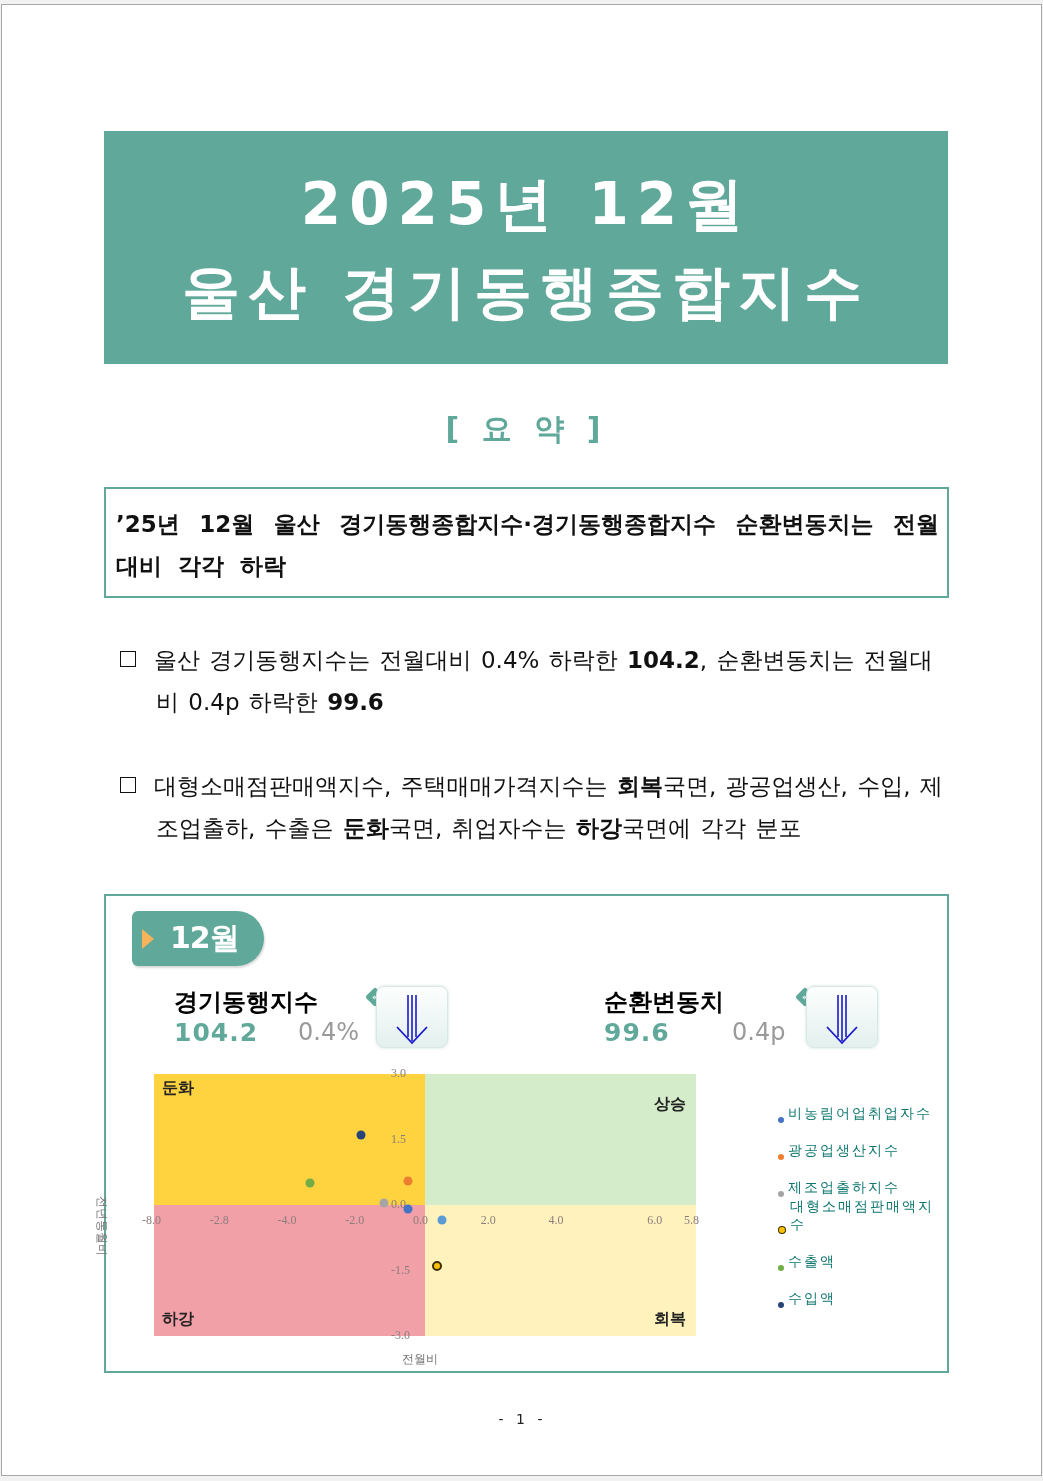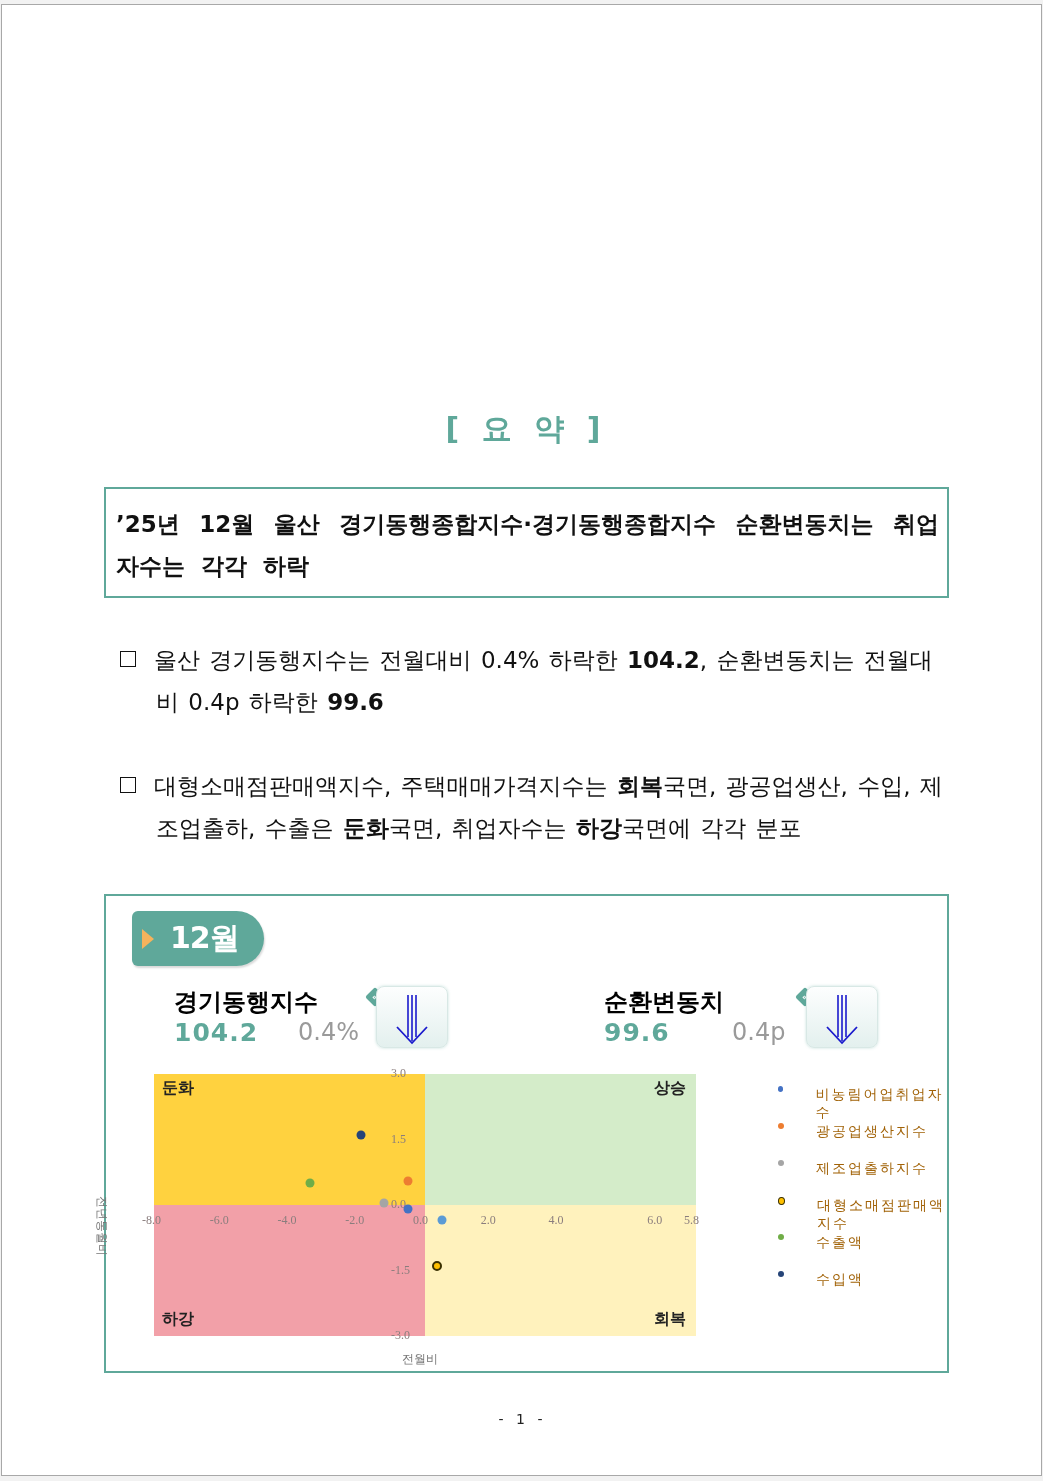--- a/index.html
+++ b/index.html
@@ -69,35 +69,39 @@
   .q-tl { left: 0; top: 0; width: 271px; height: 131px; background: #ffd23f; }
   .q-tr { left: 271px; top: 0; width: 271px; height: 131px; background: #d4ecc9; }
   .q-bl { left: 0; top: 131px; width: 271px; height: 131px; background: #f2a0a8; }
   .q-br { left: 271px; top: 131px; width: 271px; height: 131px; background: #fff2bd; }
   .q-label { position: absolute; font-weight: 800; font-size: 16px; color: #222; }
   .tick { position: absolute; font-family: "Liberation Serif", serif; font-size: 12px; color: #8a7d7d; }
   .axis-title { position: absolute; font-size: 12px; color: #777; }
   .dot { position: absolute; width: 9px; height: 9px; border-radius: 50%; transform: translate(-50%, -50%); }
 
   .legend { position: absolute; left: 672px; top: 190px; }
-  .legend-item { display: flex; align-items: flex-start; height: 37px; font-size: 14px; color: #a16207; letter-spacing: 2px; gap: 28px; }
+  .legend-item { display: flex; align-items: flex-end; height: 37px; font-size: 14px; color: #0f766e; letter-spacing: 2px; }
   .legend-dot { width: 6px; height: 6px; border-radius: 50%; margin-right: 4px; }
 
   .page-num { position: absolute; left: 0; width: 1041px; top: 1406px; text-align: center; font-size: 14px; color: #222; letter-spacing: 4px; }
 </style>
 </head>
 <body>
 
 <div class="page">
 
+  <div class="title-banner">
+    <div class="title-line">2025년 12월</div>
+    <div class="title-line">울산 경기동행종합지수</div>
+  </div>
 
   <div class="summary-head">[ 요 약 ]</div>
 
   <div class="headline-box">
-    <div class="headline-text">’25년 12월 울산 경기동행종합지수·경기동행종합지수 순환변동치는 취업자수는 각각 하락</div>
+    <div class="headline-text">’25년 12월 울산 경기동행종합지수·경기동행종합지수 순환변동치는 전월대비 각각 하락</div>
   </div>
 
   <div class="bullet b1">
     <span class="box"></span><span>울산 경기동행지수는 전월대비 0.4% 하락한 </span><b>104.2</b><span>, 순환변동치는 전월대비 0.4p 하락한 </span><b>99.6</b>
   </div>
 
   <div class="bullet b2">
     <span class="box"></span><span>대형소매점판매액지수, 주택매매가격지수는 </span><b>회복</b><span>국면, 광공업생산, 수입, 제조업출하, 수출은 </span><b>둔화</b><span>국면, 취업자수는 </span><b>하강</b><span>국면에 각각 분포</span>
   </div>
 
@@ -136,25 +140,25 @@
         </svg>
       </div>
     </div>
 
     <div class="plot" id="plot">
       <div class="q q-tl"></div>
       <div class="q q-tr"></div>
       <div class="q q-bl"></div>
       <div class="q q-br"></div>
       <div class="q-label" style="left:8px; top:4px;">둔화</div>
-      <div class="q-label" style="right:10px; top:4px;margin-left:46px;">상승</div>
+      <div class="q-label" style="right:10px; top:20px;margin-left:46px;">상승</div>
       <div class="q-label" style="left:8px; bottom:6px;">하강</div>
       <div class="q-label" style="right:10px; bottom:6px;">회복</div>
     <div class="tick" style="left: -12px; top: 139px;">-8.0</div>
-        <div class="tick" style="left: 55.75px; top: 139px;">-6.0</div>
+        <div class="tick" style="left: 55.75px; top: 139px;">-2.8</div>
         <div class="tick" style="left: 123.5px; top: 139px;">-4.0</div>
         <div class="tick" style="left: 191.25px; top: 139px;">-2.0</div>
         <div class="tick" style="left: 259px; top: 139px;">0.0</div>
         <div class="tick" style="left: 326.75px; top: 139px;">2.0</div>
         <div class="tick" style="left: 394.5px; top: 139px;">4.0</div>
         <div class="tick" style="left: 462.25px; top: 139px; margin-left: 31px;">6.0</div>
         <div class="tick" style="left: 530px; top: 139px;">5.8</div>
         <div class="tick" style="left: 237px; top: -8px;">3.0</div>
         <div class="tick" style="left: 237px; top: 57.5px;">1.5</div>
         <div class="tick" style="left: 237px; top: 123px;">0.0</div>

